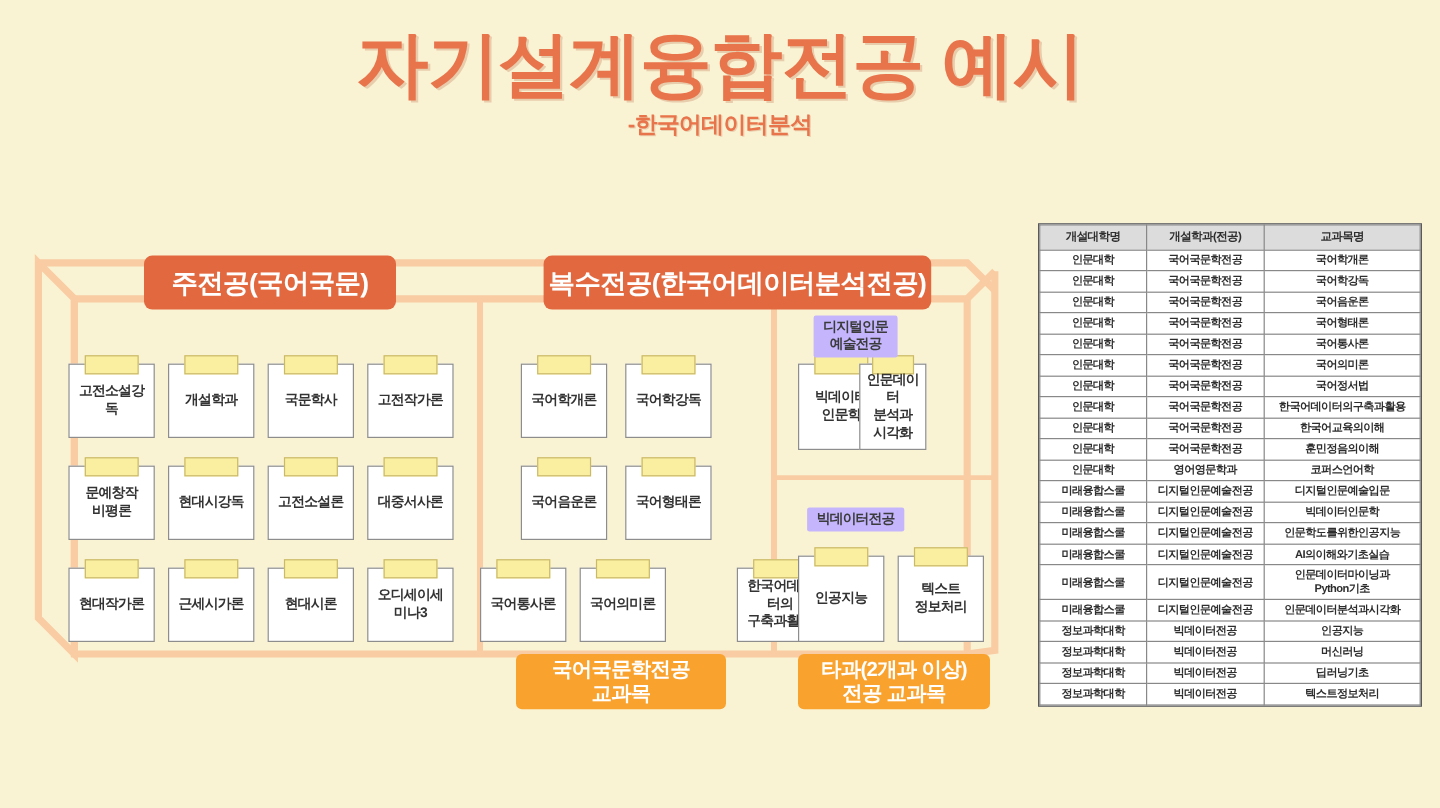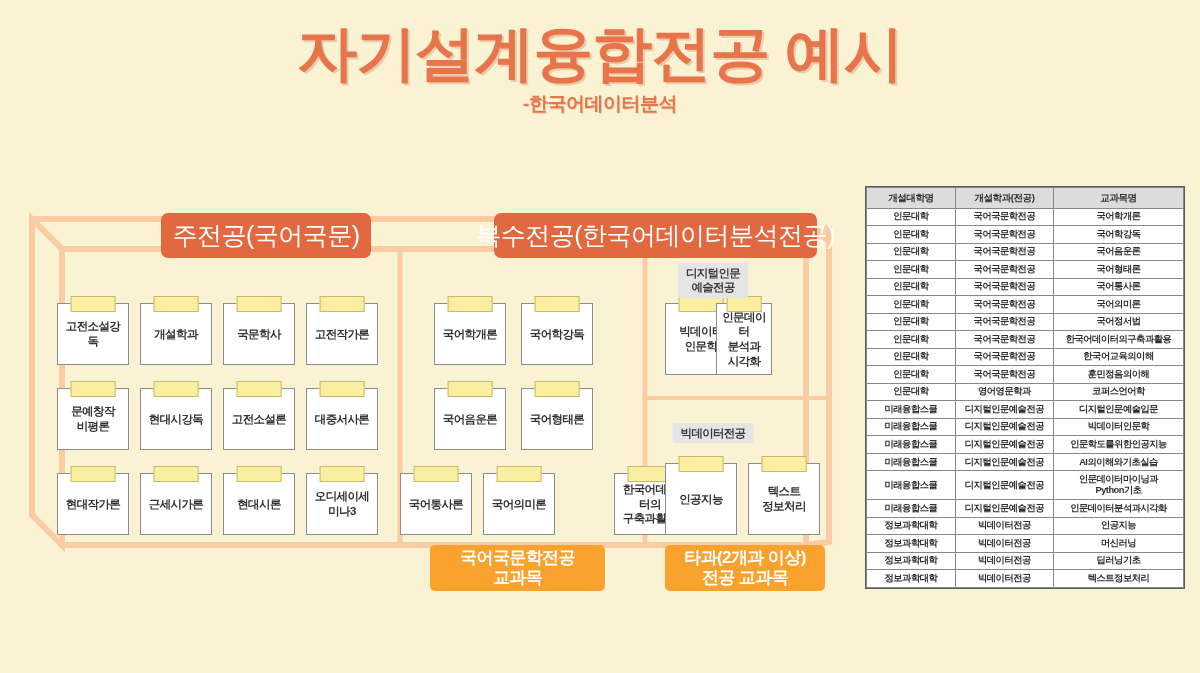--- a/index.html
+++ b/index.html
@@ -45,30 +45,29 @@
     width: 805px; height: 390px;
   }
   .iso-svg { position: absolute; inset: 0; }
 
   
   .banner {
     position: absolute;
     background: #E2693F;
     color: #fff;
     border-radius: 7px;
-    font-size: 25px;
-    font-weight: 400;
+    font-size: 22px;
+    font-weight: 700;
     letter-spacing: -0.5px;
     display: flex;
     align-items: center;
     justify-content: center;
     height: 45px;
     white-space: nowrap;
     z-index: 6;
-    margin-left: 41px;
   }
   #banner-major   { left: 120px;  top: 213px; width: 210px; }
   #banner-double  { left: 453px;  top: 213px; width: 323px; }
 
   
   .card {
     position: absolute;
     background: #FFFFFF;
     border: 1.3px solid #8d8d8d;
     display: flex;
@@ -92,21 +91,21 @@
     height: 16px;
     background: #FAEFA0;
     border: 1.1px solid #C9B96A;
     z-index: 5;
   }
   .card .ctext { position: relative; z-index: 6; }
 
   
   .chip {
     position: absolute;
-    background: #e5e5e5;
+    background: #c4b5fd;
     color: #3b3b3b;
     font-size: 11.5px;
     font-weight: 800;
     letter-spacing: -0.7px;
     line-height: 1.25;
     text-align: center;
     padding: 3px 8px;
     border-radius: 2px;
     z-index: 6;
   }

